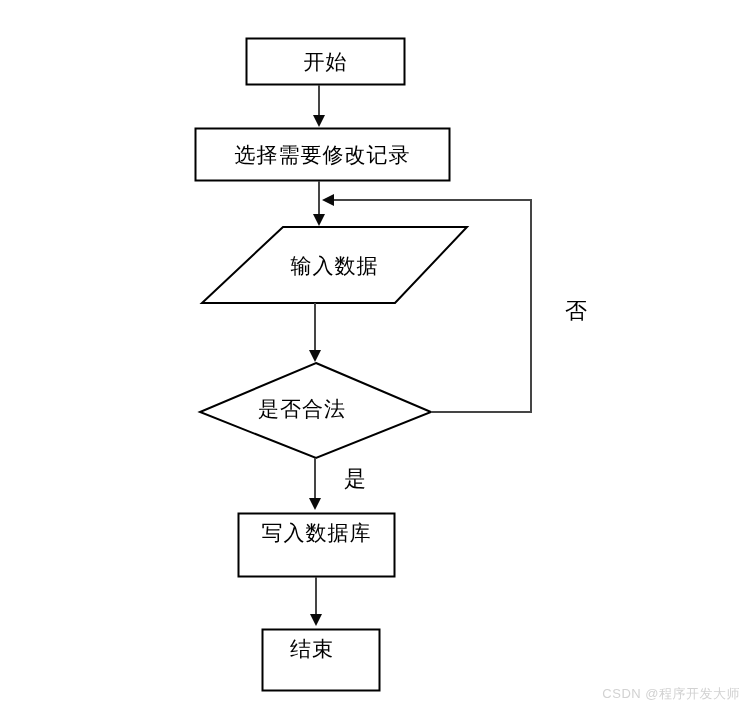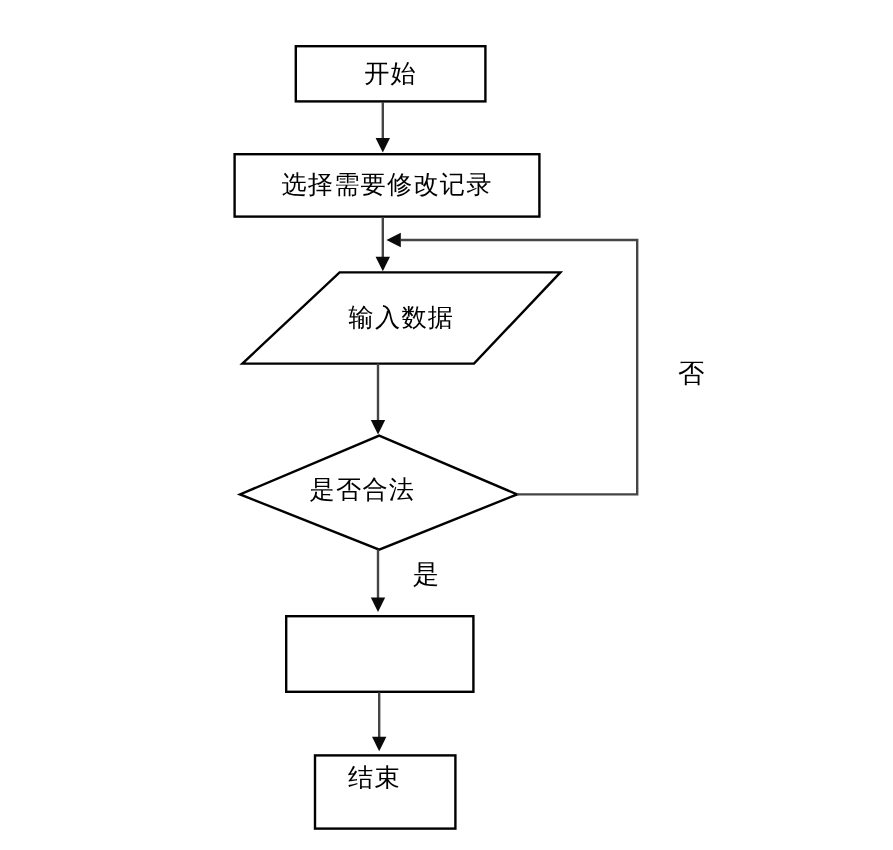--- a/index.html
+++ b/index.html
@@ -105,19 +105,21 @@
     <polygon class="arrowhead" points="309,498 321,498 315,510"></polygon>
 
     <line class="connector" x1="316" y1="577" x2="316" y2="616"></line>
     <polygon class="arrowhead" points="310,614 322,614 316,626"></polygon>
   </svg>
 
   <div class="node-label lbl-start">开始</div>
   <div class="node-label lbl-select">选择需要修改记录</div>
   <div class="node-label lbl-input">输入数据</div>
   <div class="node-label lbl-validate">是否合法</div>
+  <div class="node-label lbl-write">写入数据库</div>
   <div class="node-label lbl-end">结束</div>
 
   <div class="edge-label lbl-no">否</div>
   <div class="edge-label lbl-yes">是</div>
 
+  <div class="watermark">CSDN @程序开发大师</div>
 
 </div>
 
 </body></html>

